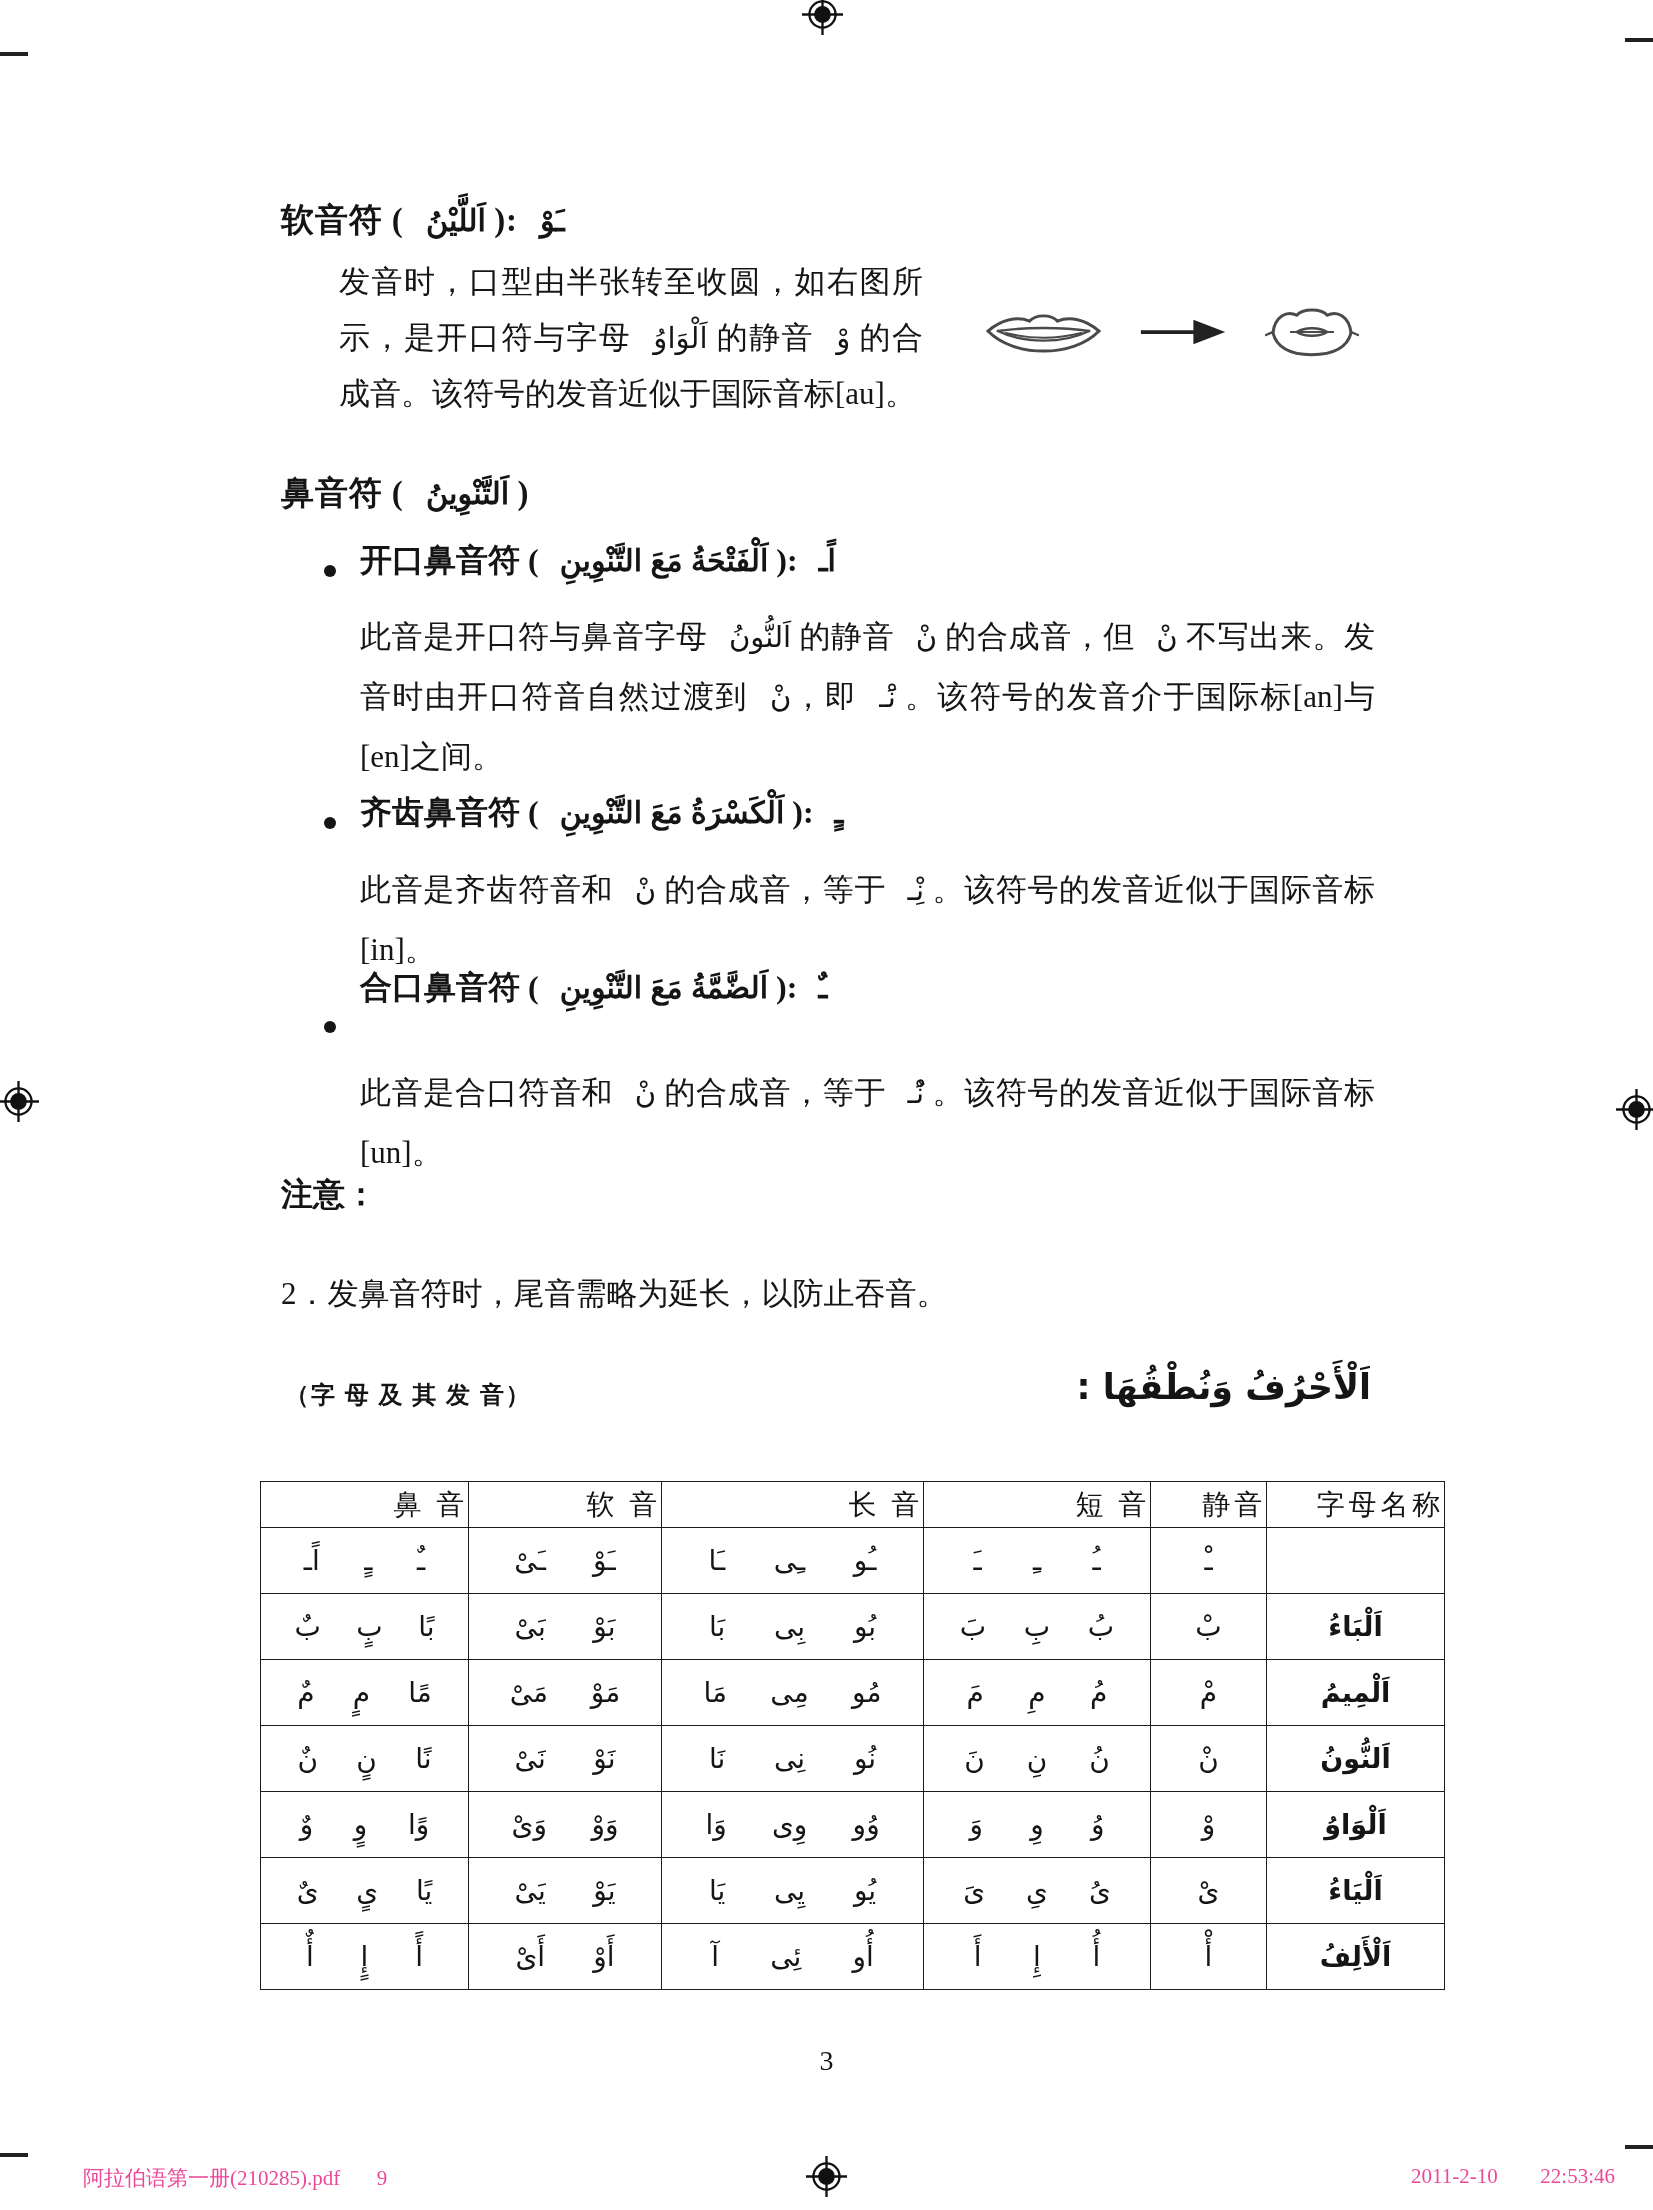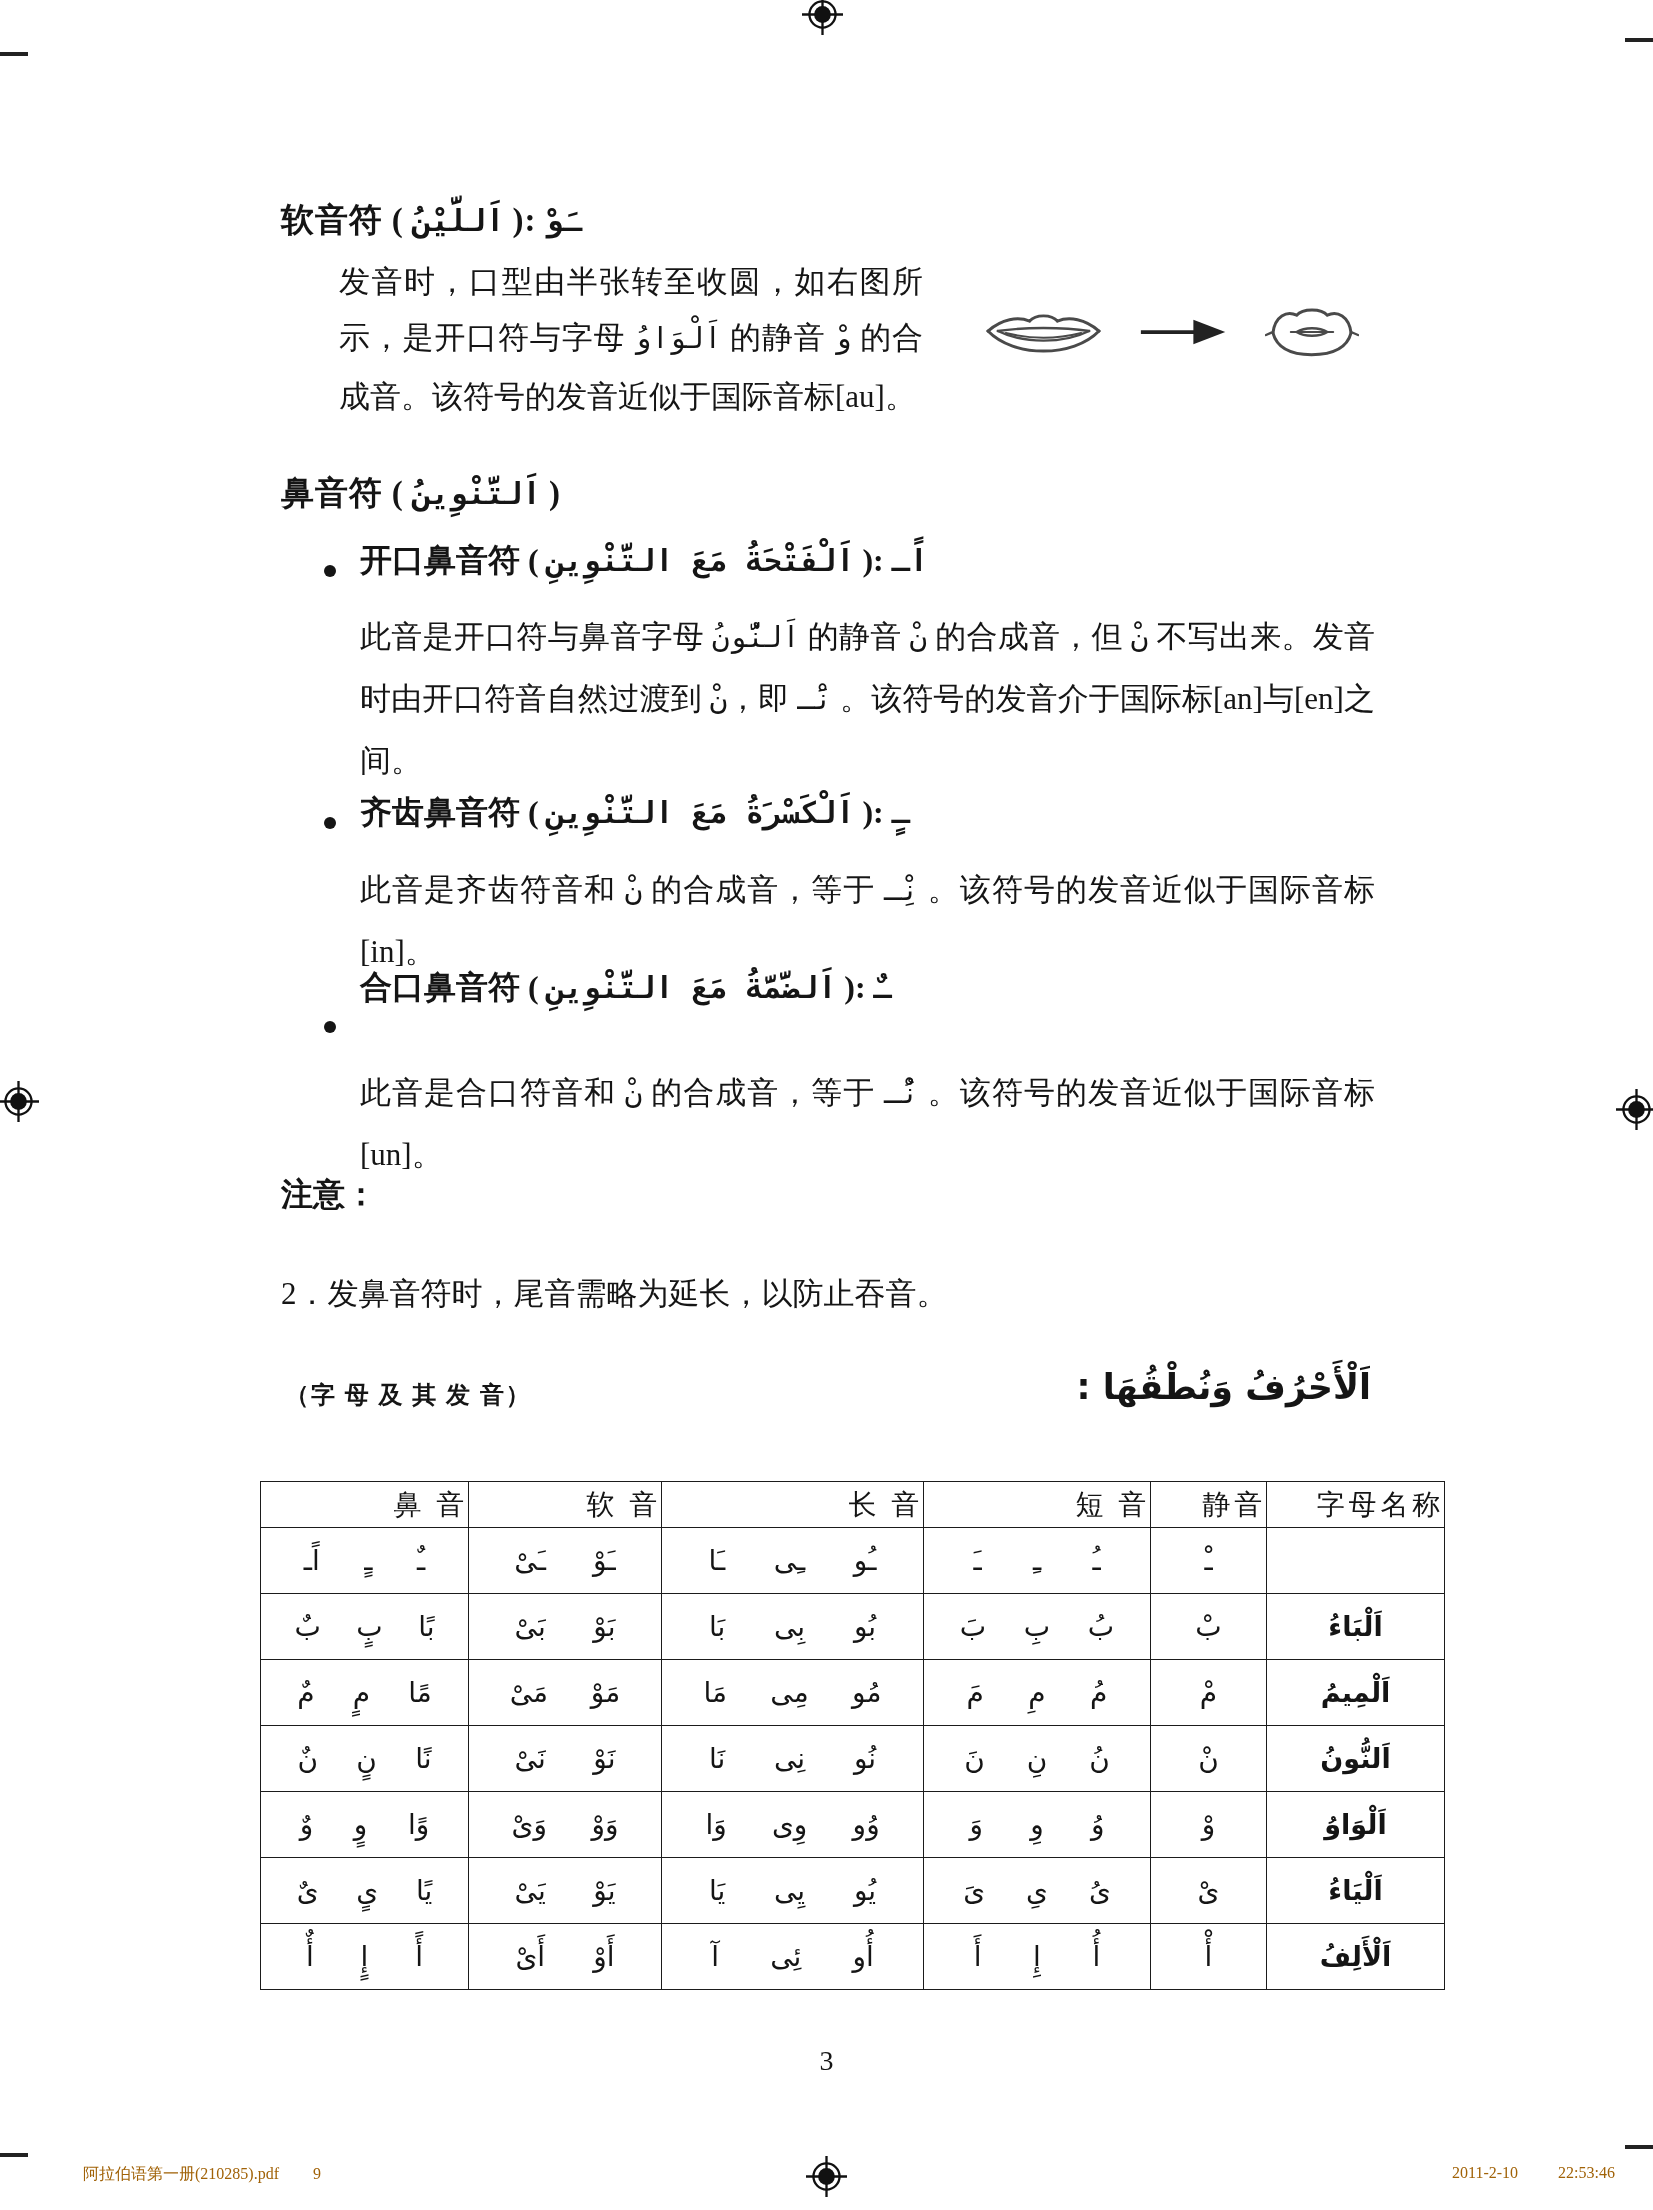--- a/index.html
+++ b/index.html
@@ -1,19 +1,19 @@
 <!DOCTYPE html>
 <html style="font-size:15px"><head>
 <meta charset="utf-8">
 <style>
   html,body{margin:0;padding:0;background:#e8e8e8;}
   .page{position:relative;width:1653px;height:2211px;background:#ffffff;overflow:hidden;
         font-family:"Liberation Serif","DejaVu Serif",serif;color:#151515;}
   .abs{position:absolute;}
-  .ar{font-family:Liberation Mono, monospace;direction:rtl;unicode-bidi:isolate;font-size:0.94em;}
+  .ar{font-family:Liberation Sans, sans-serif;direction:rtl;unicode-bidi:isolate;font-size:0.94em;margin-left:13px;}
   .sec-title{font-size:33px;font-weight:bold;letter-spacing:0.9px;}
   .sec-title .ar{font-size:0.92em;}
   .body-text{font-size:31px;text-align:justify;}
   .soft-body{width:584px;line-height:56px;}
   .bullet-body{width:1015px;line-height:59px;}
   .bullet-title{font-size:32px;font-weight:bold;}
   .dot{width:12.2px;height:12.2px;border-radius:50%;background:#151515;}
   .note-line{font-size:31px;}
   .notes-label{font-size:32px;font-weight:bold;margin-top:15px;}
   .caption-cn{font-size:24px;font-weight:bold;letter-spacing:1.9px;}
@@ -23,21 +23,21 @@
   table.letters th,table.letters td{border:1.9px solid #1b1b1b;padding:0;vertical-align:middle;text-align:right;}
   table.letters th{height:45px;font-size:28px;font-weight:normal;letter-spacing:3.8px;}
   table.letters td{height:65px;}
   .cellflex{display:flex;flex-direction:row-reverse;justify-content:space-evenly;align-items:center;
             direction:rtl;font-family:"DejaVu Sans",sans-serif;font-size:28px;line-height:1;}
   .cellflex span{padding:0 1.9px;}
   td.namecol .cellflex{font-weight:bold;font-size:27px;}
   .tick{position:absolute;height:3.8px;background:#222;}
   .regmark{position:absolute;width:41px;height:41px;}
   .pagenum{font-size:28px;}
-  .footer-text{font-size:16px;color:#a16207;}
+  .footer-text{font-size:21px;color:#ec4899;}
   svg{display:block;}
 </style>
 </head>
 <body>
 
 <div class="page">
 
   <div class="regmark" style="left:802px;top:-5.6px;">
     <svg width="41" height="41" viewBox="0 0 44 44">
       <line x1="22" y1="0" x2="22" y2="44" stroke="#111" stroke-width="2.5"></line>

